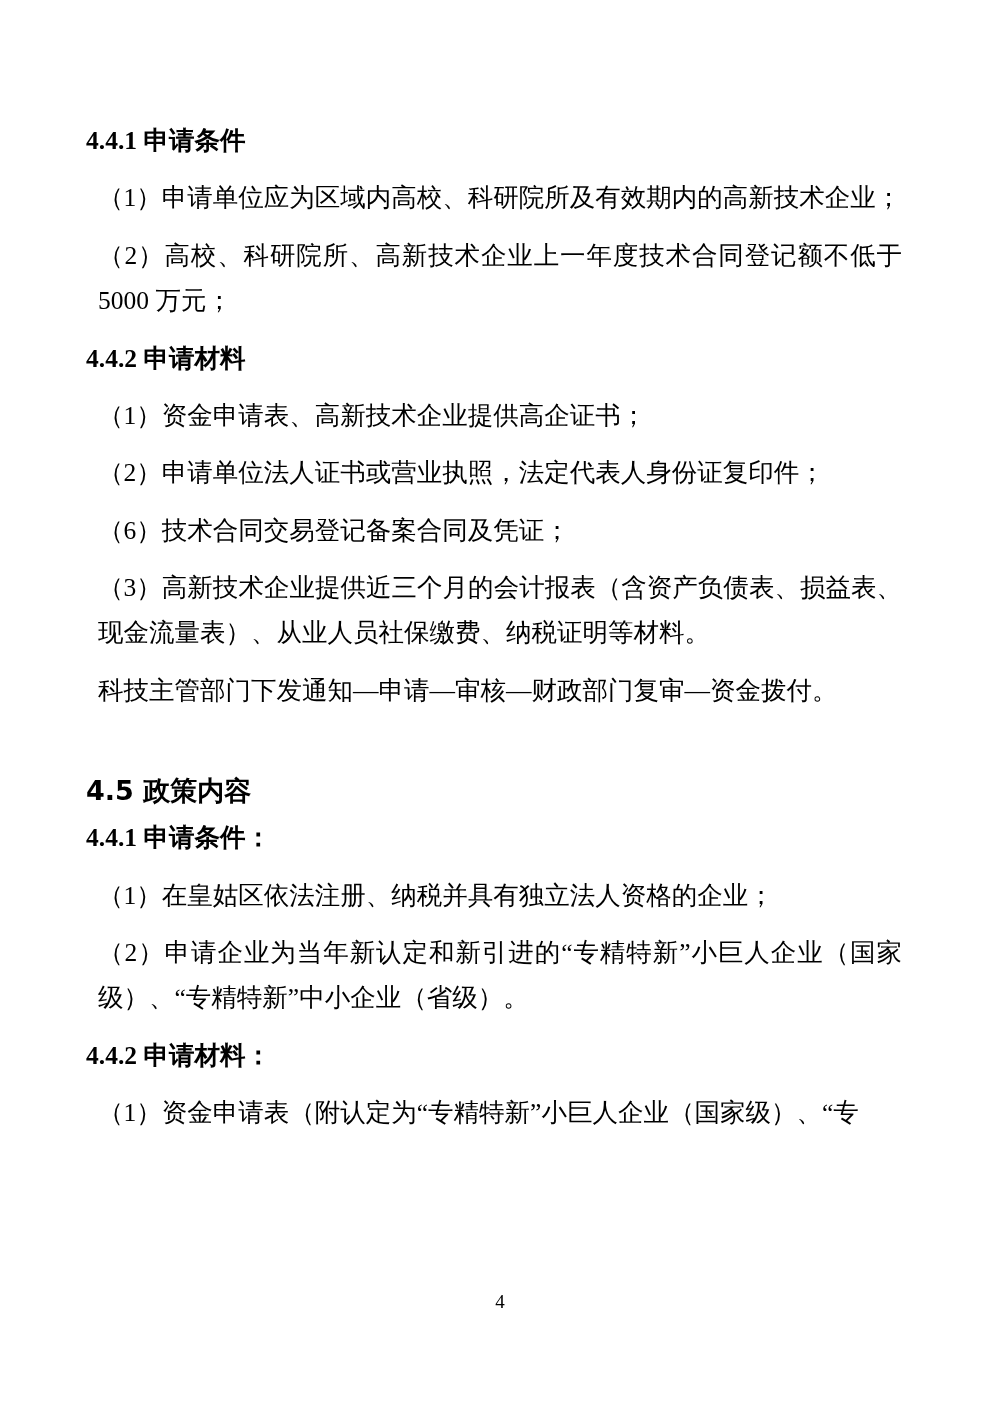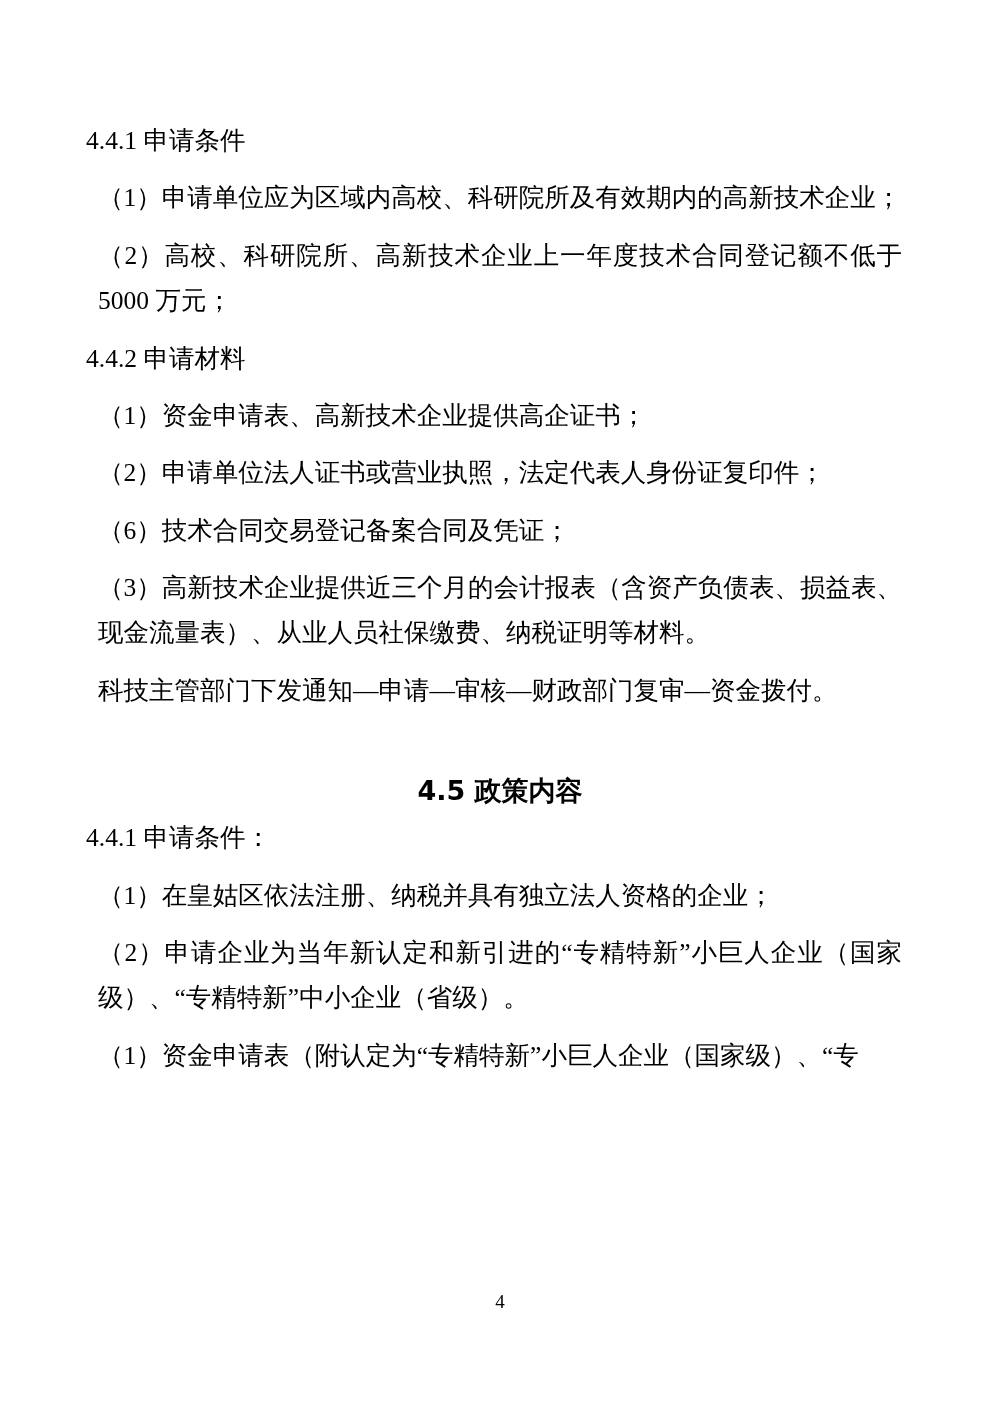--- a/index.html
+++ b/index.html
@@ -29,29 +29,28 @@
   .para {
     margin: 12px;
     text-align: justify;
     text-justify: inter-ideograph;
     white-space: pre-wrap;
   }
   .heading-sub {
     margin: 0;
     font-size: 25.5px;
     line-height: 1.78;
-    font-weight: normal;
+    font-weight: bold;
   }
   .heading-main {
     margin: 0;
     font-size: 27px;
     line-height: 1.78;
     font-weight: bold;
     font-family: "DejaVu Sans", "Liberation Sans", sans-serif;
-    text-align: center;
   }
   .spacer {
     height: 42px;
   }
   .page-number {
     position: absolute;
     left: 0;
     right: 0;
     bottom: 100px;
     text-align: center;
@@ -89,19 +88,20 @@
 
     <div class="heading-main">4.5  政策内容</div>
 
 
     <div class="heading-sub">4.4.1  申请条件：</div>
 
     <p class="para">（1）在皇姑区依法注册、纳税并具有独立法人资格的企业；</p>
 
     <p class="para">（2）申请企业为当年新认定和新引进的“专精特新”小巨人企业（国家级）、“专精特新”中小企业（省级）。</p>
 
+    <div class="heading-sub">4.4.2  申请材料：</div>
 
     <p class="para">（1）资金申请表（附认定为“专精特新”小巨人企业（国家级）、“专</p>
 
   </div>
 
   <div class="page-number">4</div>
 </div>
 
 </body></html>

